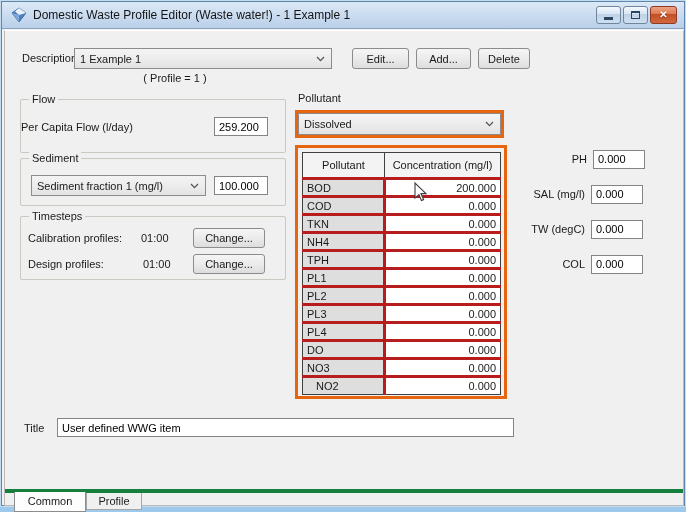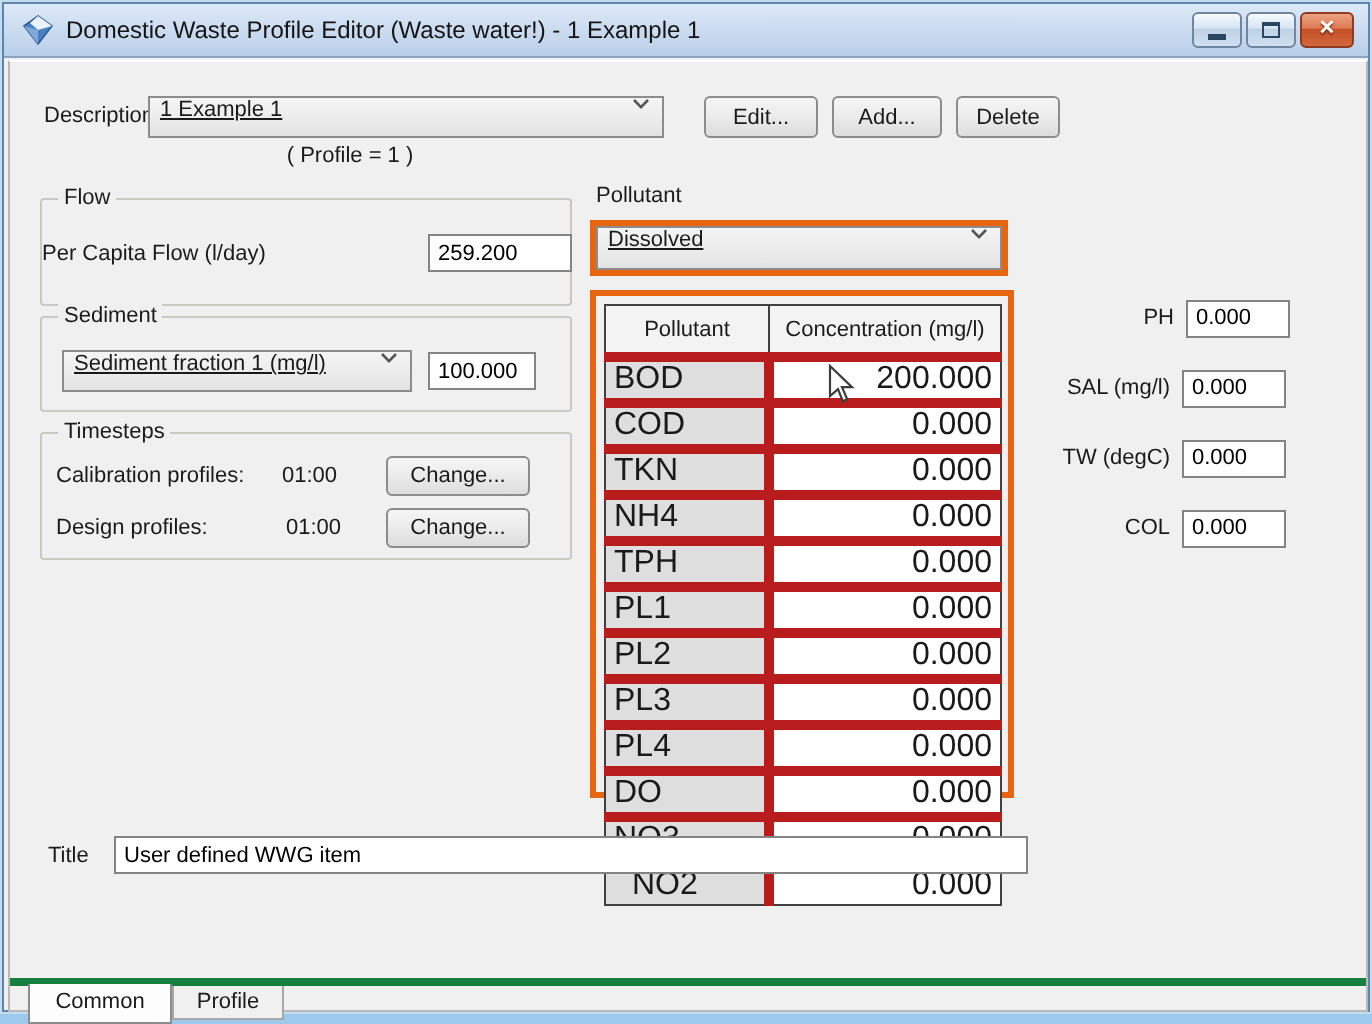--- a/index.html
+++ b/index.html
@@ -54,41 +54,41 @@
   }
   .btn {
     font-family:"Liberation Sans", sans-serif; font-size:11px; color:#1a1a1a;
     border:1px solid #8c8c8c; border-radius:3px;
     background:linear-gradient(to bottom,#f5f5f5 0%,#ebebeb 50%,#dddddd 100%);
     height:21px; cursor:default;
   }
   .combo {
     border:1px solid #8c8c8c;
     background:linear-gradient(to bottom,#f4f4f4 0%,#ececec 55%,#e2e2e2 100%);
-    height:21px; display:flex; cursor:default;text-decoration:underline;
+    height:21px; display:flex; align-items:center; cursor:default;
   }
   .combo .combo-text { flex:1; padding-left:5px; white-space:nowrap; overflow:hidden; }
   .combo .combo-arrow { flex:0 0 auto; margin-right:6px; display:flex; }
 
   .groupbox {
     border:1px solid #c9c9c1; border-radius:2px; position:absolute;
   }
   .groupbox .legend {
     position:absolute; top:-7px; left:8px; background:#f0f0f0; padding:0 3px; font-size:11px;
   }
 
   .hl-wrap { border:3px solid #e8650f; position:absolute; }
 
   #pollutant-table { border-collapse:collapse; background:#fff; table-layout:fixed; width:198px; }
   #pollutant-table th {
     background:#f3f3f3; font-weight:normal; font-size:11px;
     border:1px solid #404040; border-bottom:2px solid #404040;
     height:26px; text-align:center;
   }
-  #pollutant-table td { height:18px; font-size:16px; border:5px solid #b91c1c; }
+  #pollutant-table td { height:18px; font-size:11px; border:3px solid #b91c1c; }
   #pollutant-table td.name-cell { background:#dedede; padding-left:4px; border-left:1px solid #404040; }
   #pollutant-table td.value-cell { background:#fff; text-align:right; padding-right:4px; border-right:1px solid #404040; }
   #pollutant-table tr:last-child td { border-bottom:1px solid #404040;padding-left:13px; }
   #pollutant-table col.c-name { width:82px; }
   #pollutant-table col.c-val { width:116px; }
   .col-divider { border-right:1px solid #404040 !important; }
 
   .scalar-row { position:absolute; left:460px; width:180px; height:20px; display:flex; align-items:center; }
   .scalar-row .s-lbl { width:120px; text-align:right; margin-right:6px; }
   .scalar-row input { width:52px; }
@@ -144,21 +144,21 @@
       </span>
     </div>
     <span class="abs lbl" style="left:110px; top:41px; width:120px; text-align:center;">( Profile = 1 )</span>
     <button class="btn abs" style="left:347px; top:17px; width:57px;">Edit...</button>
     <button class="btn abs" style="left:411px; top:17px; width:55px;">Add...</button>
     <button class="btn abs" style="left:473px; top:17px; width:52px;">Delete</button>
 
     <div class="groupbox" style="left:15px; top:68px; width:266px; height:54px;">
       <span class="legend">Flow</span>
       <span class="abs lbl" style="left:0; top:21px; width:187px; text-align:left;">Per Capita Flow (l/day)</span>
-      <input class="textbox abs" style="left: 193px; top: 17px; width: 72px;" value="259.200">
+      <input class="textbox abs" style="left: 193px; top: 17px; width: 54px;" value="259.200">
     </div>
 
     <div class="groupbox" style="left:15px; top:127px; width:266px; height:48px;">
       <span class="legend">Sediment</span>
       <div class="combo abs" style="left:10px; top:16px; width:175px;">
         <span class="combo-text">Sediment fraction 1 (mg/l)</span>
         <span class="combo-arrow">
           <svg width="9" height="6" viewBox="0 0 9 6">
               <path d="M1 1 L4.5 4.6 L8 1" stroke="#555" stroke-width="1.3" fill="none"></path>
             </svg>

